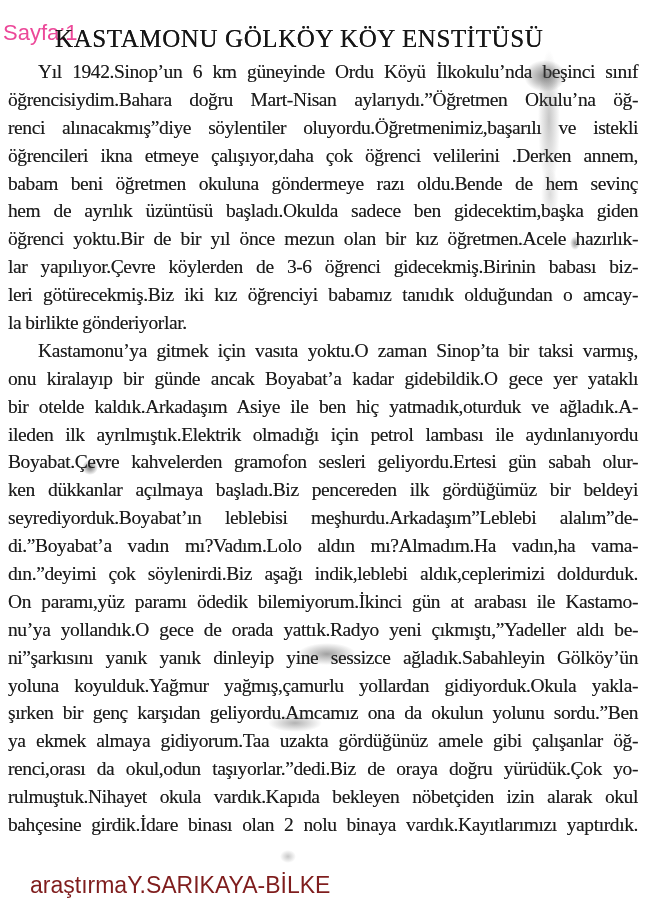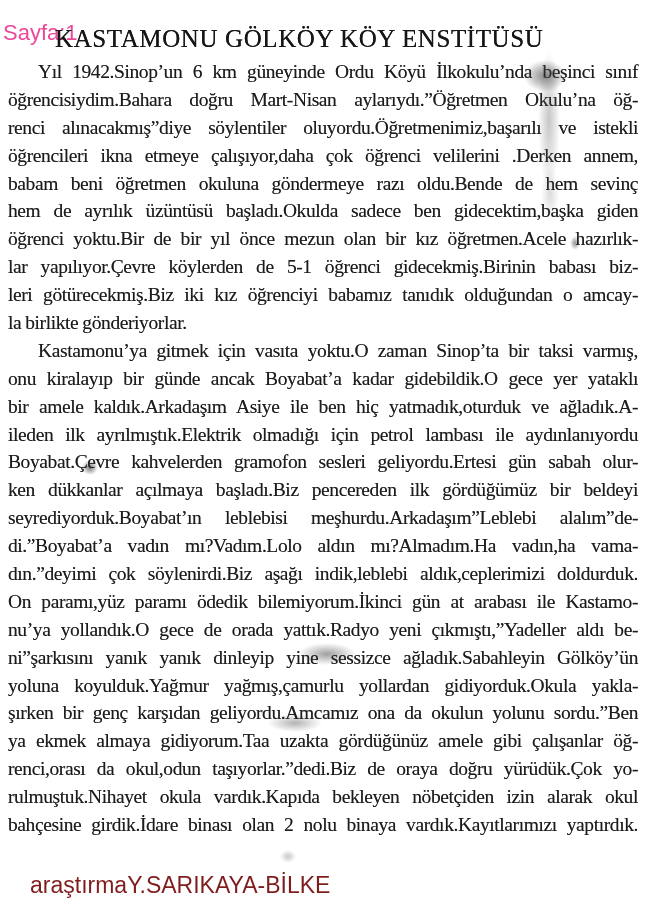--- a/index.html
+++ b/index.html
@@ -109,27 +109,27 @@
 
   <div class="body-text">
 
     <div class="line indent">Yıl 1942.Sinop’un 6 km güneyinde Ordu Köyü İlkokulu’nda beşinci sınıf</div>
     <div class="line">öğrencisiydim.Bahara doğru Mart-Nisan aylarıydı.”Öğretmen Okulu’na öğ-</div>
     <div class="line">renci alınacakmış”diye söylentiler oluyordu.Öğretmenimiz,başarılı ve istekli</div>
     <div class="line">öğrencileri ikna etmeye çalışıyor,daha çok öğrenci velilerini .Derken annem,</div>
     <div class="line">babam beni öğretmen okuluna göndermeye razı oldu.Bende de hem sevinç</div>
     <div class="line">hem de ayrılık üzüntüsü başladı.Okulda sadece ben gidecektim,başka giden</div>
     <div class="line">öğrenci yoktu.Bir de bir yıl önce mezun olan bir kız öğretmen.Acele hazırlık-</div>
-    <div class="line">lar yapılıyor.Çevre köylerden de 5-1 öğrenci gidecekmiş.Birinin babası biz-</div>
+    <div class="line">lar yapılıyor.Çevre köylerden de 3-6 öğrenci gidecekmiş.Birinin babası biz-</div>
     <div class="line">leri götürecekmiş.Biz iki kız öğrenciyi babamız tanıdık olduğundan o amcay-</div>
     <div class="line short">la birlikte gönderiyorlar.</div>
 
     <div class="line indent">Kastamonu’ya gitmek için vasıta yoktu.O zaman Sinop’ta bir taksi varmış,</div>
     <div class="line">onu kiralayıp bir günde ancak Boyabat’a kadar gidebildik.O gece yer yataklı</div>
-    <div class="line">bir amele kaldık.Arkadaşım Asiye ile ben hiç yatmadık,oturduk ve ağladık.A-</div>
+    <div class="line">bir otelde kaldık.Arkadaşım Asiye ile ben hiç yatmadık,oturduk ve ağladık.A-</div>
     <div class="line">ileden ilk ayrılmıştık.Elektrik olmadığı için petrol lambası ile aydınlanıyordu</div>
     <div class="line">Boyabat.Çevre kahvelerden gramofon sesleri geliyordu.Ertesi gün sabah olur-</div>
     <div class="line">ken dükkanlar açılmaya başladı.Biz pencereden ilk gördüğümüz bir beldeyi</div>
     <div class="line">seyrediyorduk.Boyabat’ın leblebisi meşhurdu.Arkadaşım”Leblebi alalım”de-</div>
     <div class="line">di.”Boyabat’a vadın mı?Vadım.Lolo aldın mı?Almadım.Ha vadın,ha vama-</div>
     <div class="line">dın.”deyimi çok söylenirdi.Biz aşağı indik,leblebi aldık,ceplerimizi doldurduk.</div>
     <div class="line">On paramı,yüz paramı ödedik bilemiyorum.İkinci gün at arabası ile Kastamo-</div>
     <div class="line">nu’ya yollandık.O gece de orada yattık.Radyo yeni çıkmıştı,”Yadeller aldı be-</div>
     <div class="line">ni”şarkısını yanık yanık dinleyip yine sessizce ağladık.Sabahleyin Gölköy’ün</div>
     <div class="line">yoluna koyulduk.Yağmur yağmış,çamurlu yollardan gidiyorduk.Okula yakla-</div>

